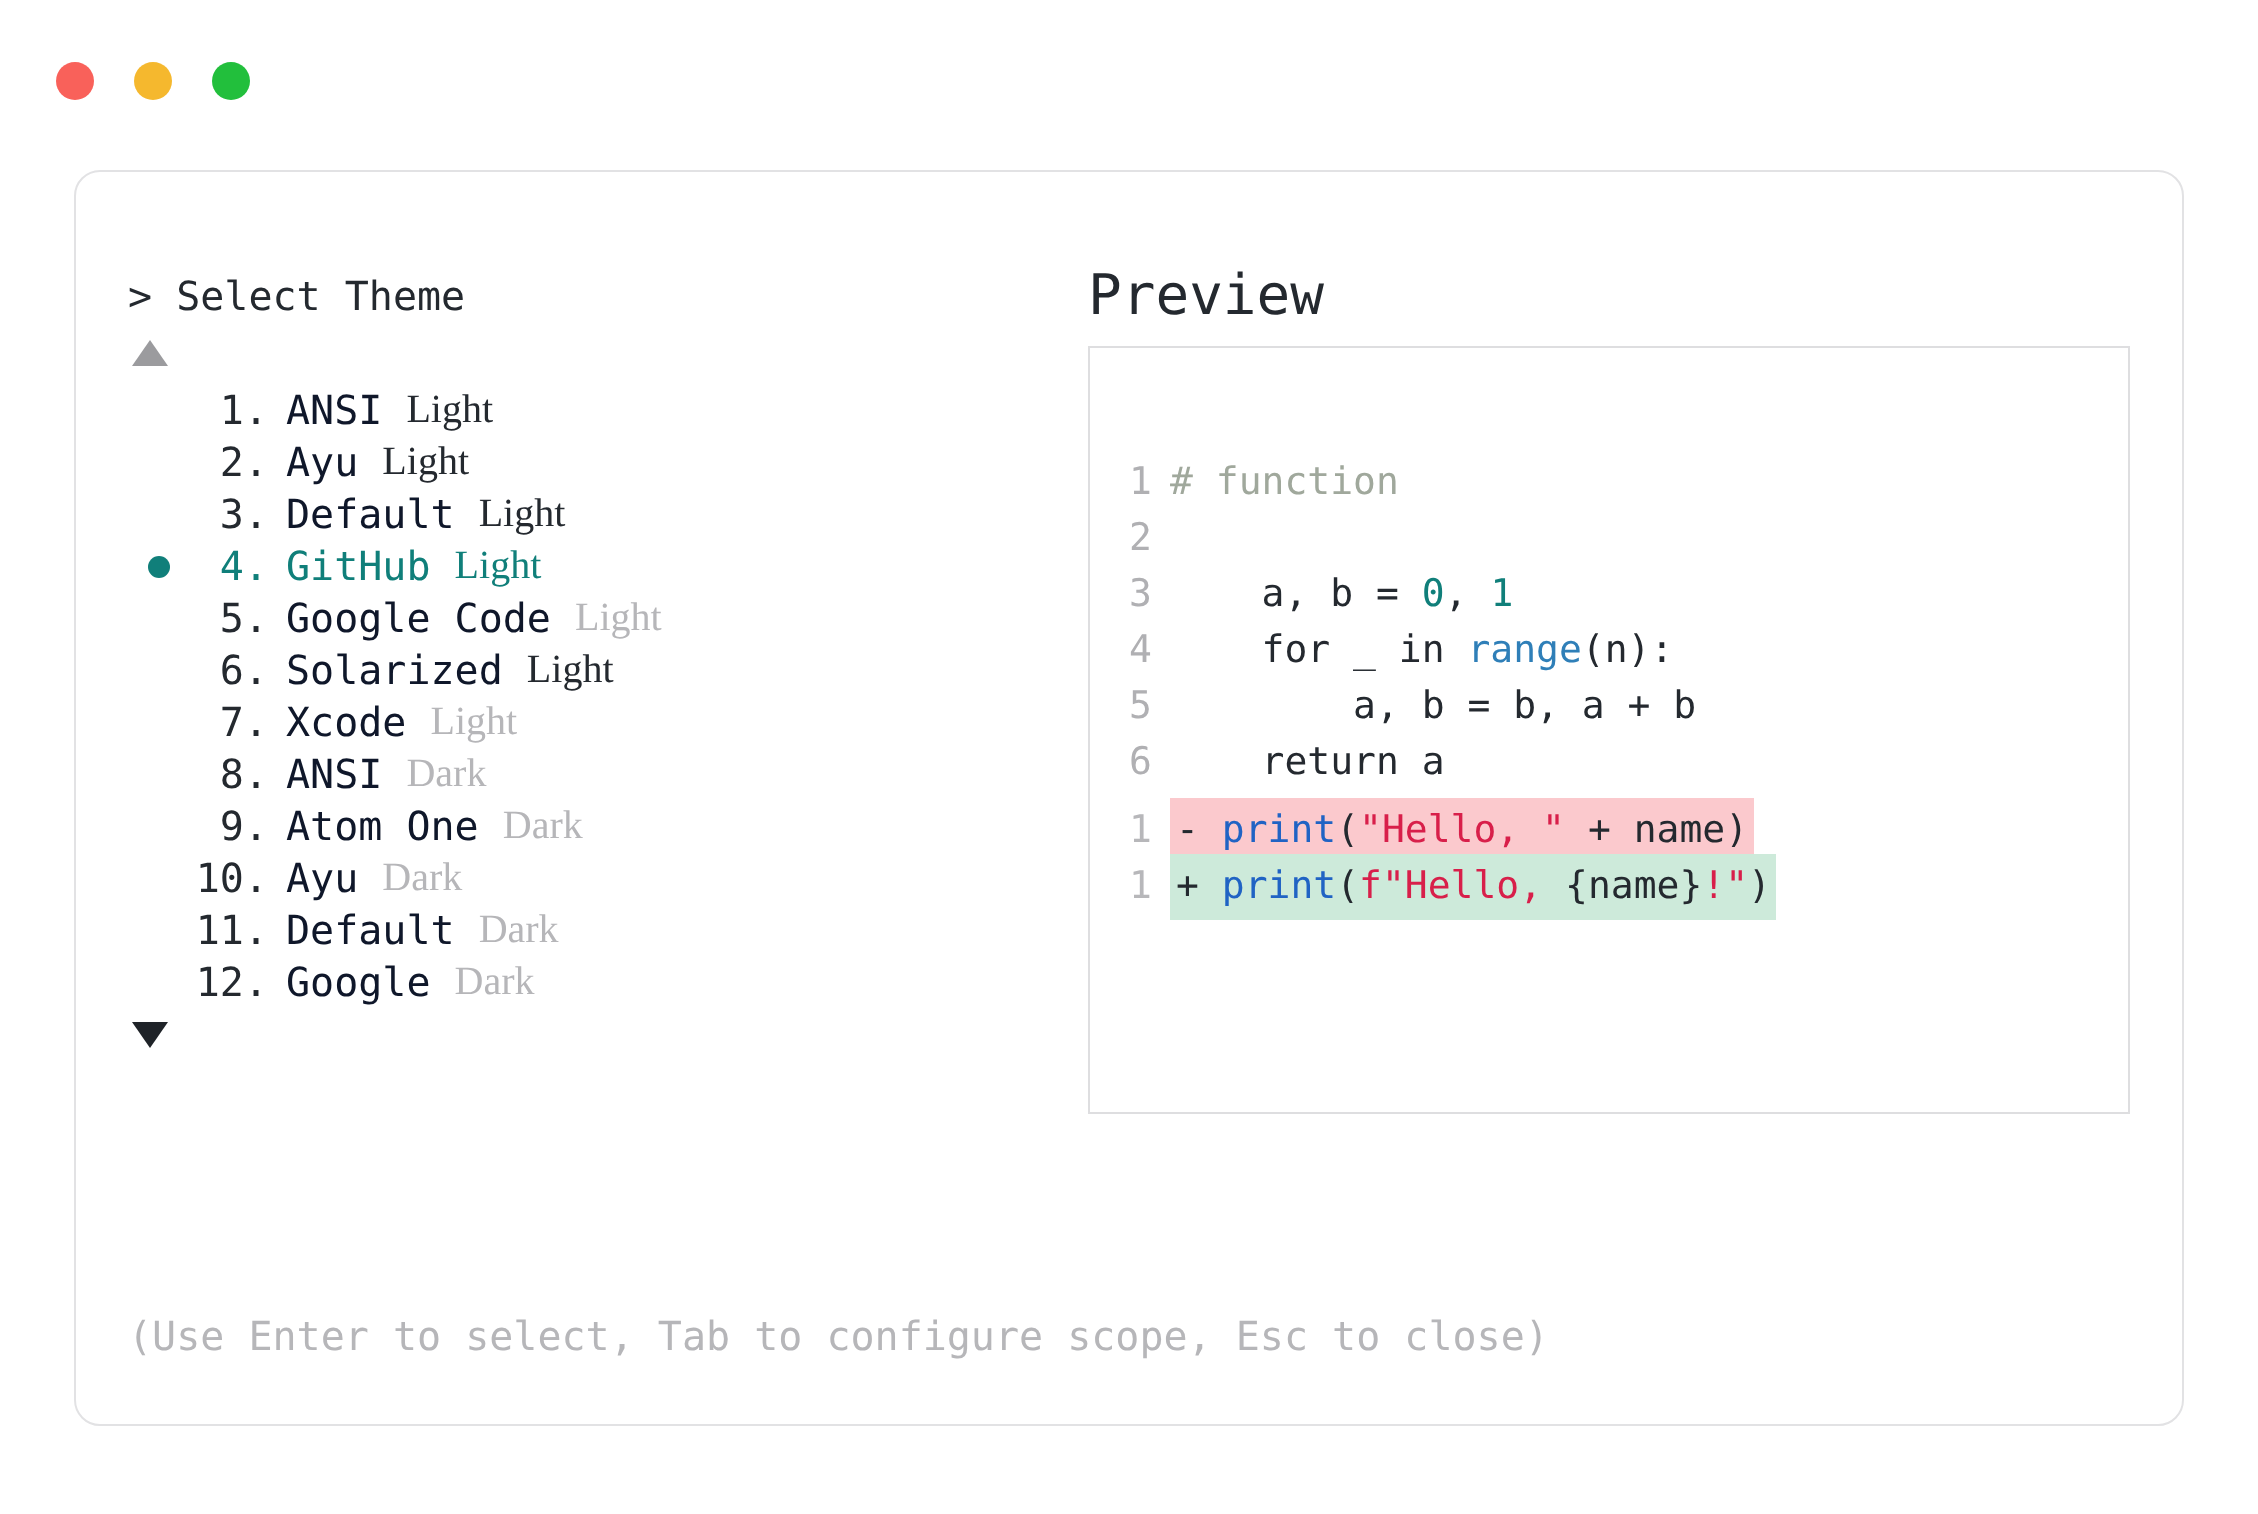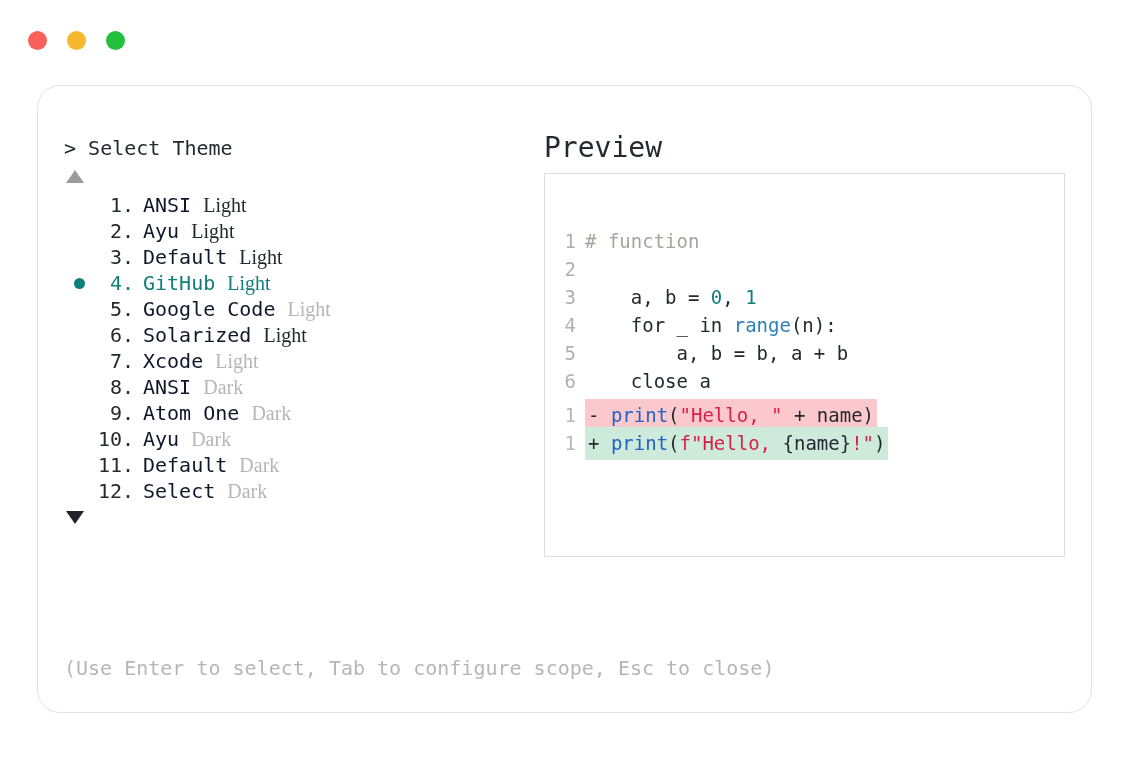--- a/index.html
+++ b/index.html
@@ -14,21 +14,21 @@
 
   
   .traffic { position:absolute; left:28px; top:31px; display:flex; gap:20px; align-items:center; }
   .dot { width:19px; height:19px; border-radius:50%; display:block; }
 
   
   .card {
     position:absolute; left:37px; top:85px;
     width:1055px; height:628px;
     border:1px solid #e2e2e4;
-    border-radius:23px;
+    border-radius:13px;
     background:#ffffff;
   }
 
   
   .cols { position:absolute; left:0; top:0; width:100%; height:100%; }
 
   .left-col { position:absolute; left:26px; top:48px; width:470px; }
   .right-col { position:absolute; left:506px; top:48px; width:526px; }
 
   .prompt-row {
@@ -137,36 +137,36 @@
             <div class="theme-row"><span class="bullet-slot"></span><span class="row-num">2.</span><span class="row-name">Ayu </span><span class="row-suffix" style="color: rgb(36, 41, 47);">Light</span></div>
             <div class="theme-row"><span class="bullet-slot"></span><span class="row-num">3.</span><span class="row-name">Default </span><span class="row-suffix" style="color: rgb(36, 41, 47);">Light</span></div>
             <div class="theme-row selected"><span class="bullet-slot"><span class="bullet" style="background: rgb(16, 127, 122);"></span></span><span class="row-num">4.</span><span class="row-name">GitHub </span><span class="row-suffix" style="color: rgb(36, 41, 47);">Light</span></div>
             <div class="theme-row"><span class="bullet-slot"></span><span class="row-num">5.</span><span class="row-name">Google Code </span><span class="row-suffix" style="color: rgb(182, 182, 185);">Light</span></div>
             <div class="theme-row"><span class="bullet-slot"></span><span class="row-num">6.</span><span class="row-name">Solarized </span><span class="row-suffix" style="color: rgb(36, 41, 47);">Light</span></div>
             <div class="theme-row"><span class="bullet-slot"></span><span class="row-num">7.</span><span class="row-name">Xcode </span><span class="row-suffix" style="color: rgb(182, 182, 185);">Light</span></div>
             <div class="theme-row"><span class="bullet-slot"></span><span class="row-num">8.</span><span class="row-name">ANSI </span><span class="row-suffix" style="color: rgb(182, 182, 185);">Dark</span></div>
             <div class="theme-row"><span class="bullet-slot"></span><span class="row-num">9.</span><span class="row-name">Atom One </span><span class="row-suffix" style="color: rgb(182, 182, 185);">Dark</span></div>
             <div class="theme-row"><span class="bullet-slot"></span><span class="row-num">10.</span><span class="row-name">Ayu </span><span class="row-suffix" style="color: rgb(182, 182, 185);">Dark</span></div>
             <div class="theme-row"><span class="bullet-slot"></span><span class="row-num">11.</span><span class="row-name">Default </span><span class="row-suffix" style="color: rgb(182, 182, 185);">Dark</span></div>
-            <div class="theme-row"><span class="bullet-slot"></span><span class="row-num">12.</span><span class="row-name">Select </span><span class="row-suffix" style="color: rgb(182, 182, 185);">Dark</span></div>
+            <div class="theme-row"><span class="bullet-slot"></span><span class="row-num">12.</span><span class="row-name">Google </span><span class="row-suffix" style="color: rgb(182, 182, 185);">Dark</span></div>
           </div>
 
         <div class="arrow-down"></div>
       </div>
 
       <div class="right-col">
         <div class="panel-label">Preview</div>
         <div class="preview-box">
           <div class="code" id="code-block">
               <div class="code-line"><span class="ln">1</span><span class="code-text"><span class="tok-comment"># function</span></span></div>
               <div class="code-line"><span class="ln">2</span></div>
               <div class="code-line"><span class="ln">3</span><span class="code-text"><span class="tok-plain">    a, b = </span><span class="tok-num">0</span><span class="tok-plain">, </span><span class="tok-num">1</span></span></div>
               <div class="code-line"><span class="ln">4</span><span class="code-text"><span class="tok-plain">    for _ in </span><span class="tok-builtin">range</span><span class="tok-plain">(n):</span></span></div>
               <div class="code-line"><span class="ln">5</span><span class="code-text"><span class="tok-plain">        a, b = b, a + b</span></span></div>
-              <div class="code-line"><span class="ln">6</span><span class="code-text"><span class="tok-plain">    close a</span></span></div>
+              <div class="code-line"><span class="ln">6</span><span class="code-text"><span class="tok-plain">    return a</span></span></div>
             </div>
           <div class="diff" id="diff-block">
               <div class="diff-line diff-del"><span class="ln">1</span><span class="diff-body" style="background: rgb(251, 201, 205);"><span class="diff-sign">- </span><span class="tok-call">print</span><span class="tok-plain">(</span><span class="tok-str">"Hello, "</span><span class="tok-plain"> + name)</span></span></div>
               <div class="diff-line diff-add"><span class="ln">1</span><span class="diff-body" style="background: rgb(205, 234, 218);"><span class="diff-sign">+ </span><span class="tok-call">print</span><span class="tok-plain">(</span><span class="tok-str">f"Hello, </span><span class="tok-plain">{name}</span><span class="tok-str">!"</span><span class="tok-plain">)</span></span></div>
             </div>
         </div>
       </div>
 
       <div class="hint">(Use Enter to select, Tab to configure scope, Esc to close)</div>
     </div>

